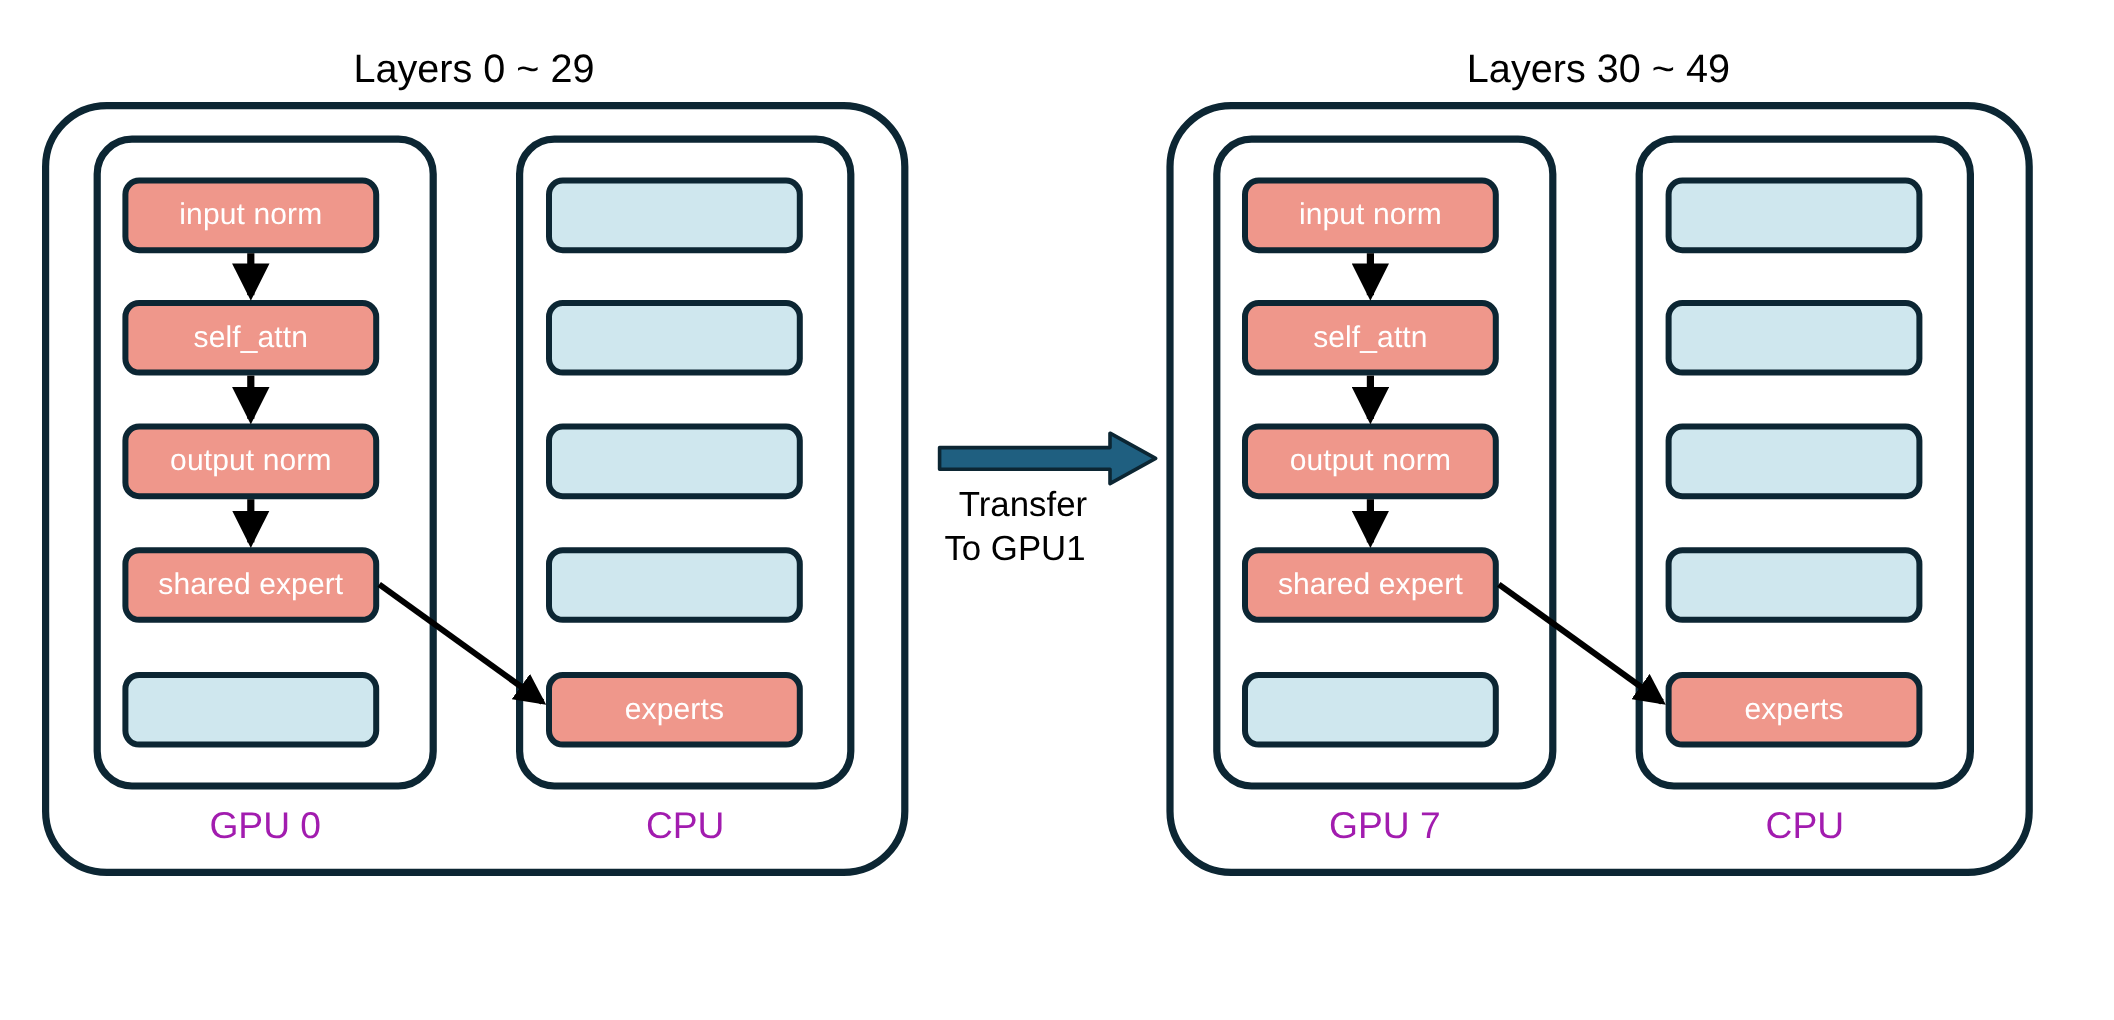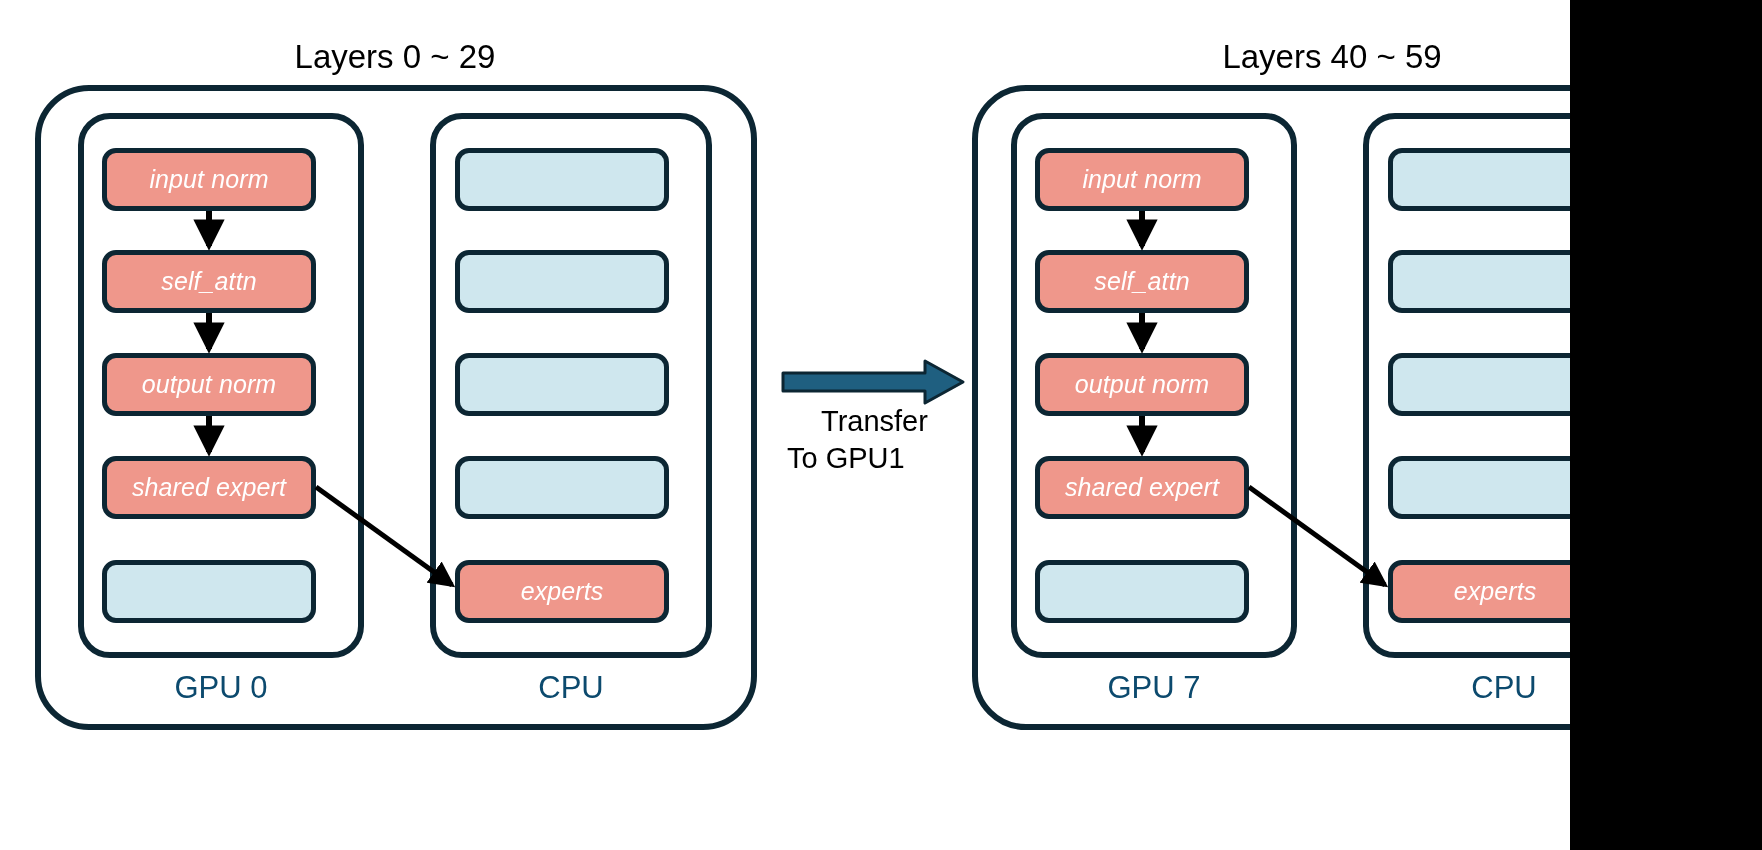--- a/index.html
+++ b/index.html
@@ -2,21 +2,21 @@
 <html><head>
 <meta charset="utf-8">
 <style>
   html, body {
     margin: 0;
     padding: 0;
     background: #000000;
   }
   #canvas {
     position: relative;
-    width: 1570px;
+    width: 1762px;
     height: 850px;
     background: #ffffff;
     overflow: hidden;
     font-family: "Liberation Sans", sans-serif;
   }
 
   
   .section-title {
     position: absolute;
     font-size: 33px;
@@ -51,28 +51,28 @@
     border-radius: 14px;
     box-sizing: border-box;
     display: flex;
     align-items: center;
     justify-content: center;
     color: #ffffff;
     font-size: 25px;
     letter-spacing: 0.1px;
     white-space: nowrap;
   }
-  .module.active   { background: #ef978b; font-style: italic; }
+  .module.active   { background: #ef978b; }
   .module.inactive { background: #cfe7ee; }
 
   
   .device-caption {
     position: absolute;
     font-size: 31px;
-    color: #0c4a6e;
+    color: #a21caf;
     text-align: center;
     white-space: nowrap;
     line-height: 1;
   }
 
   
   .overlay {
     position: absolute;
     left: 0;
     top: 0;
@@ -112,24 +112,24 @@
   <div class="column" style="left:430px; top:113px; width:282px; height:545px;"></div>
 
   <div class="module inactive" style="left:455px; top:148px; width:214px; height:63px;"></div>
   <div class="module inactive" style="left:455px; top:250px; width:214px; height:63px;"></div>
   <div class="module inactive" style="left:455px; top:353px; width:214px; height:63px;"></div>
   <div class="module inactive" style="left:455px; top:456px; width:214px; height:63px;"></div>
   <div class="module active" style="left:455px; top:560px; width:214px; height:63px;">experts</div>
 
   <div class="device-caption" style="left:430px; top:672px; width:282px;">CPU</div>
 
-  <div class="transfer-label" style="left:821px; top:403px;">Transfer</div>
+  <div class="transfer-label" style="left:799px; top:403px;">Transfer</div>
   <div class="transfer-label" style="left:787px; top:440px;text-align:center;">To GPU1</div>
 
-  <div class="section-title" style="left:972px; top:40px; width:720px;">Layers 40 ~ 59</div>
+  <div class="section-title" style="left:972px; top:40px; width:720px;">Layers 30 ~ 49</div>
 
   <div class="device-panel" style="left:972px; top:85px; width:722px; height:645px;"></div>
 
   <div class="column" style="left:1011px; top:113px; width:286px; height:545px;"></div>
 
   <div class="module active" style="left:1035px; top:148px; width:214px; height:63px;">input norm</div>
   <div class="module active" style="left:1035px; top:250px; width:214px; height:63px;">self_attn</div>
   <div class="module active" style="left:1035px; top:353px; width:214px; height:63px;">output norm</div>
   <div class="module active" style="left:1035px; top:456px; width:214px; height:63px;">shared expert</div>
   <div class="module inactive" style="left:1035px; top:560px; width:214px; height:63px;"></div>

